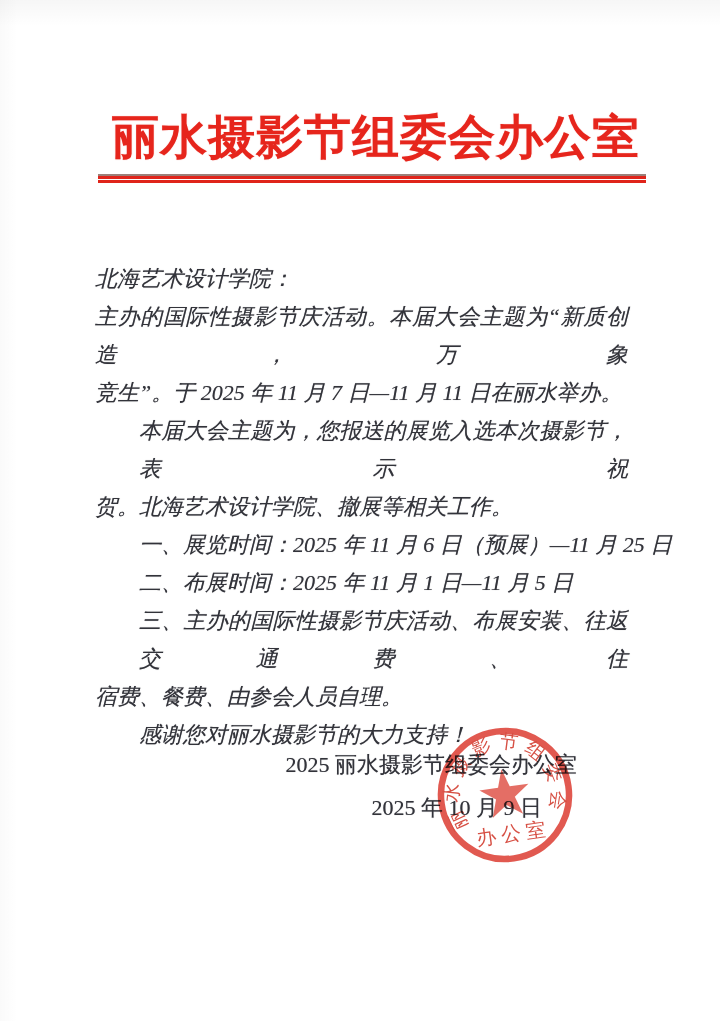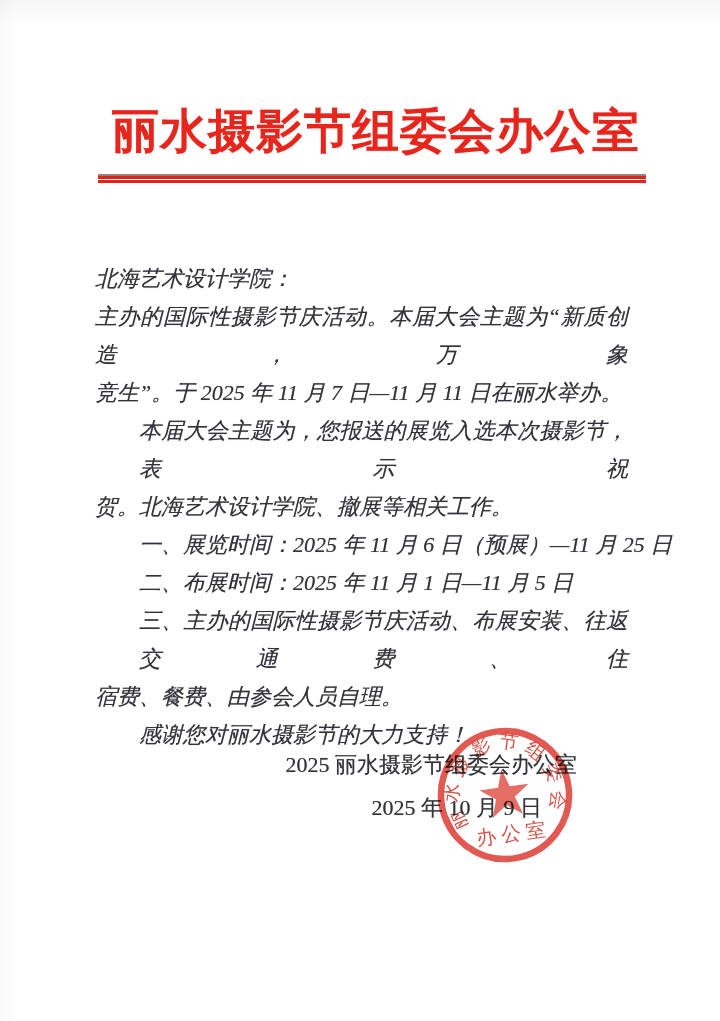--- a/index.html
+++ b/index.html
@@ -13,21 +13,21 @@
     position:relative;
     width:720px;height:1021px;
     background:
       linear-gradient(180deg, rgba(0,0,0,0.035) 0px, rgba(0,0,0,0) 26px),
       linear-gradient(90deg, rgba(0,0,0,0.02) 0px, rgba(0,0,0,0) 18px),
       #ffffff;
   }
   .letterhead-title{
     position:absolute;
     top:96px;left:0;right:0;
-    margin:4px;
+    margin:10px;
     padding-left:32px;
     text-align:center;
     font-family:"Liberation Sans", sans-serif;
     font-size:47px;
     font-weight:600;
     letter-spacing:1px;
     color:#e6251c;
     text-shadow:0 0 1px rgba(230,37,28,0.45);
     white-space:nowrap;
   }

